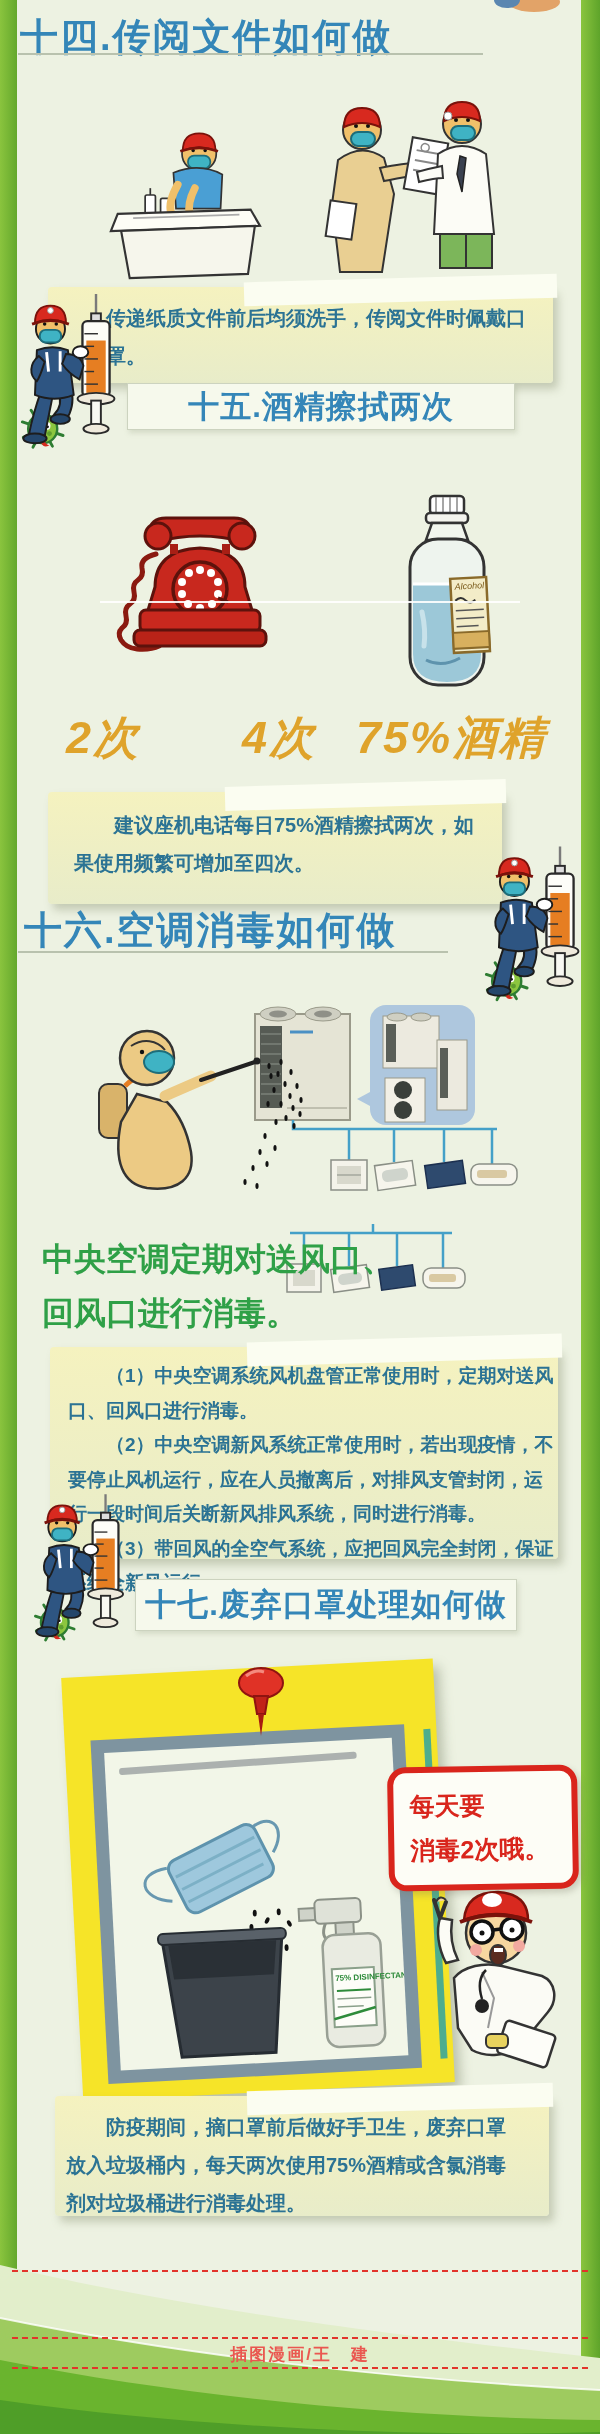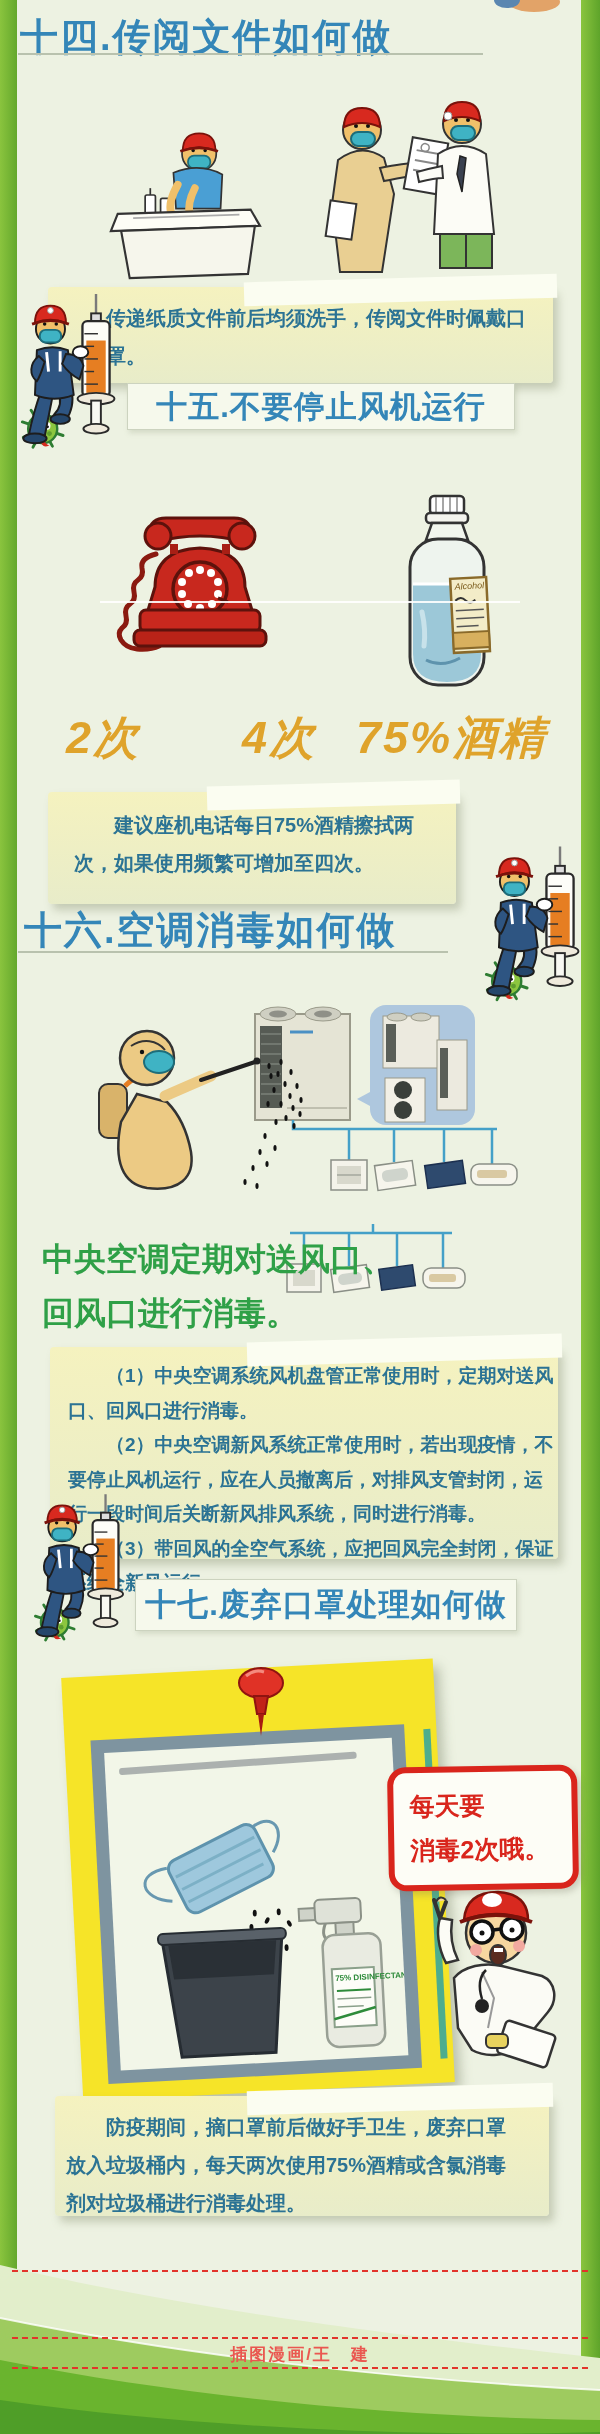--- a/index.html
+++ b/index.html
@@ -176,21 +176,21 @@
 
   <div class="ybox" style="left:48px;top:287px;width:505px;height:96px;padding:12px 14px 4px 58px;box-sizing:border-box">
     <p style="text-indent:0">传递纸质文件前后均须洗手，传阅文件时佩戴口罩。</p>
   </div>
 
   <svg class="abs" style="left:2px;top:290px;z-index:5" width="126" height="165">
       <use href="#sym-mascot"></use>
     </svg>
 
   <div class="title-box" style="left:127px;top:383px;width:386px;height:45px">
-    <span>十五.不要停止风机运行</span>
+    <span>十五.酒精擦拭两次</span>
   </div>
 
   <svg class="abs" style="left:100px;top:492px;z-index:2" width="200" height="180" viewBox="0 0 200 180">
     <path d="M56,62 q-16,4 -14,14 q2,8 -4,12 q-6,4 -4,12 q2,8 -4,12 q-6,4 -4,12 q2,8 -4,12 q-5,5 -1,12 q5,8 16,9 q14,1 22,-3" fill="none" stroke="#8a1a10" stroke-width="5" stroke-linecap="round"></path>
     <path d="M55,95 Q55,58 100,56 Q145,58 145,95 L152,118 Q100,128 48,118 Z" fill="#c8281e" stroke="#5d120c" stroke-width="3"></path>
     <path d="M50,40 q0,-14 16,-14 l68,0 q16,0 16,14 l-6,10 q-44,-12 -88,0 Z" fill="#c8281e" stroke="#5d120c" stroke-width="3"></path>
     <circle cx="58" cy="44" r="13" fill="#c8281e" stroke="#5d120c" stroke-width="3"></circle>
     <circle cx="142" cy="44" r="13" fill="#c8281e" stroke="#5d120c" stroke-width="3"></circle>
     <rect x="70" y="52" width="8" height="10" fill="#a81f15"></rect>
       <rect x="122" y="52" width="8" height="10" fill="#a81f15"></rect>
@@ -237,21 +237,21 @@
       <line x1="74" y1="134" x2="96" y2="134" stroke="#555" stroke-width="1.5"></line>
     </g>
   </svg>
 
   <div class="glitch" style="left:100px;top:601px;width:420px;height:2px"></div>
 
   <div class="stat" style="left:66px;top:708px">2次</div>
   <div class="stat" style="left:242px;top:708px">4次</div>
   <div class="stat" style="left:356px;top:708px">75%酒精</div>
 
-  <div class="ybox" style="left:48px;top:792px;width:408px;height:112px;padding:14px 26px 0 26px;box-sizing:border-box">
+  <div class="ybox" style="left:48px;top:792px;width:454px;height:112px;padding:14px 26px 0 26px;box-sizing:border-box">
     <p>建议座机电话每日75%酒精擦拭两次，如果使用频繁可增加至四次。</p>
   </div>
 
   <svg class="abs" style="left:466px;top:840px;z-index:5" width="126" height="170">
       <use href="#sym-mascot"></use>
     </svg>
 
   <div class="big-title" style="left:24px;top:905px">十六.空调消毒如何做</div>
   <div class="title-underline" style="left:18px;top:951px;width:430px"></div>
 

